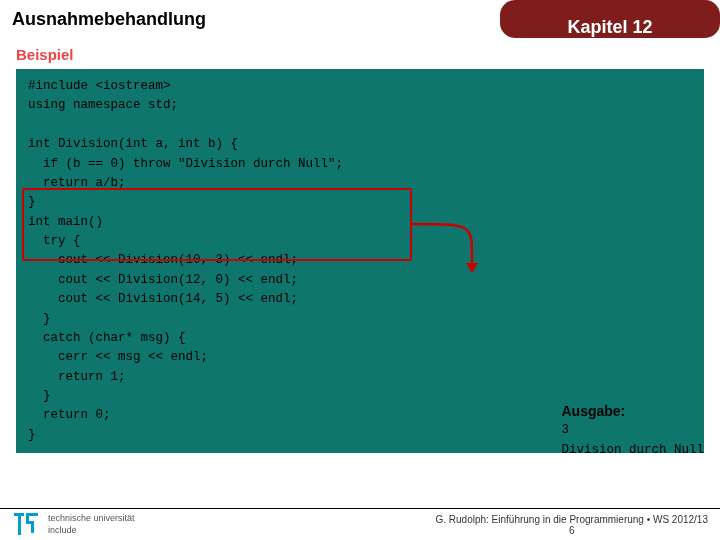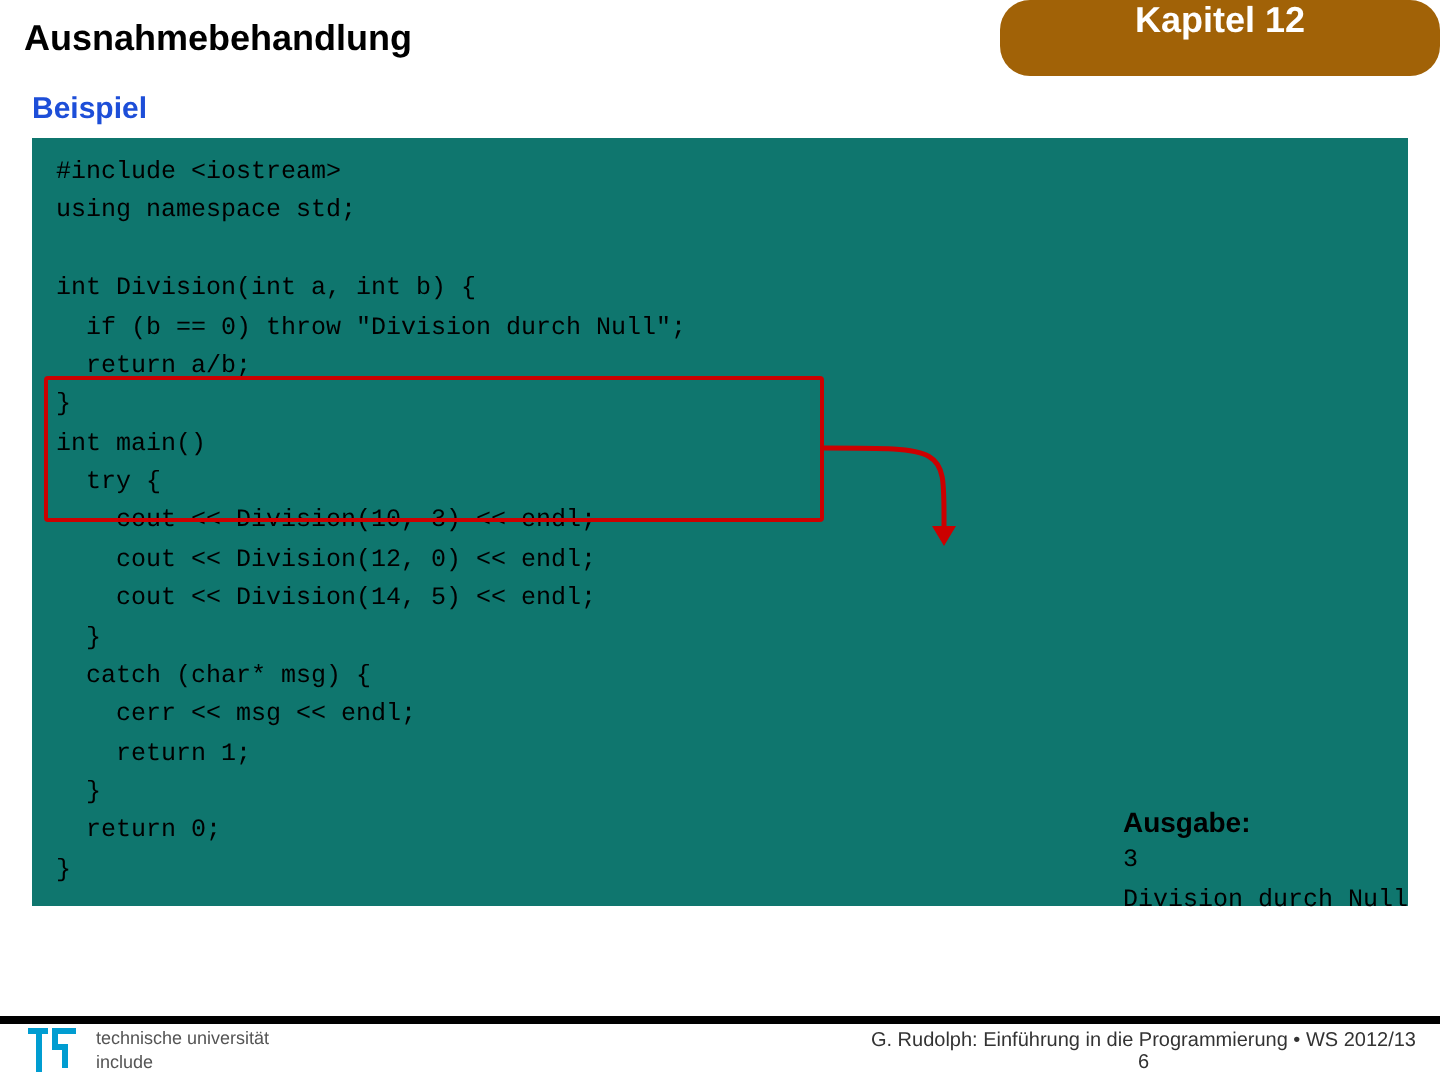--- a/index.html
+++ b/index.html
@@ -23,41 +23,41 @@
       background: #fff;
       padding: 0 12px;
       font-size: 18px;
       font-weight: bold;
       color: #000;
       display: flex;
       align-items: center;
       height: 100%;
     }
     .header-kapitel {
-      background: #a16207;
+      background: #7f1d1d;
       color: #fff;
       font-size: 18px;
       font-weight: bold;
       padding: 0 20px;
       height: 100%;
       display: flex;
-      align-items: flex-start;
+      align-items: flex-end;
       min-width: 220px;
       justify-content: center;
       border-radius: 15px;
     }
 
     
     .content {
       padding: 8px 16px 6px 16px;
     }
     .beispiel-label {
       font-size: 15px;
       font-weight: bold;
-      color: #1d4ed8;
+      color: #ef4444;
       margin-bottom: 6px;
     }
 
     
     .code-area {
       display: flex;
       gap: 0;
       position: relative;
     }
 
@@ -103,21 +103,21 @@
     .footer {
       position: absolute;
       bottom: 0;
       left: 0;
       right: 0;
       height: 32px;
       display: flex;
       align-items: center;
       justify-content: space-between;
       padding: 0 12px;
-      border-top: 4px solid #000000;
+      border-top: 1px solid #000000;
     }
     .footer-left {
       display: flex;
       align-items: center;
       gap: 8px;
     }
     .footer-uni {
       font-size: 9px;
       color: #555;
       line-height: 1.3;

